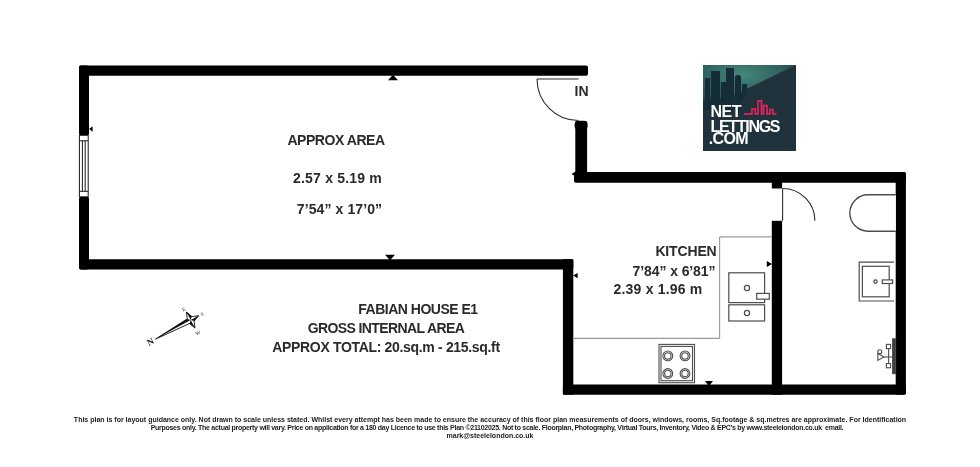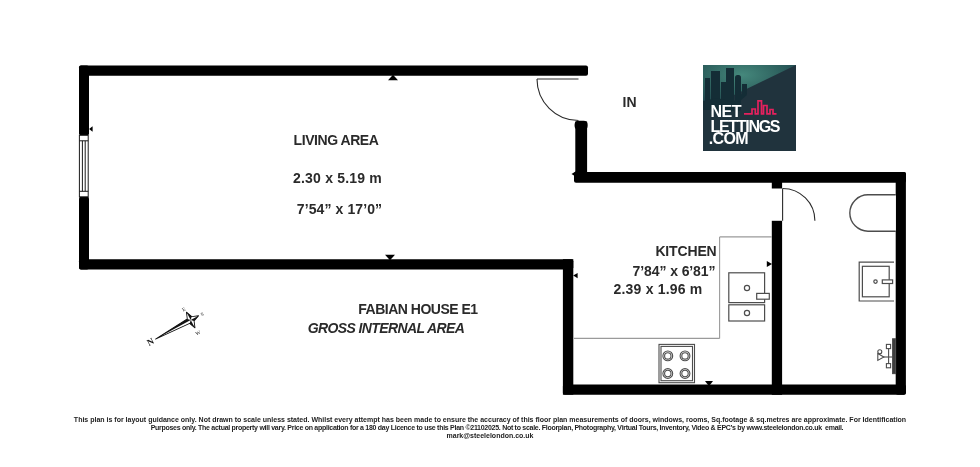--- a/index.html
+++ b/index.html
@@ -151,27 +151,28 @@
       <rect x="39" y="19" width="5" height="10"></rect>
       <polygon points="0,36 14,33 30,37 42,26 44,30 30,42 0,45"></polygon>
     </g>
     <path d="M41,48.8 L49,48.8 L49,44 L52.3,44 L52.3,48.8 L55,48.8 L55,35.8 L58.5,35.8 L58.5,48.8 L60.5,48.8 L60.5,40.5 L64,40.5 L64,48.8 L67,48.8 L67,44.5 L70,44.5 L70,48.8 L73.5,48.8" stroke="#e5215e" stroke-width="1.7" fill="none"></path>
     <text x="7.5" y="52.2" font-size="16" font-weight="bold" fill="#fff" letter-spacing="-0.5" font-family="Liberation Sans,sans-serif">NET</text>
     <text x="7.5" y="66.6" font-size="16" font-weight="bold" fill="#fff" letter-spacing="-1.3" font-family="Liberation Sans,sans-serif">LETTINGS</text>
     <text x="5.8" y="79.2" font-size="16" font-weight="bold" fill="#fff" letter-spacing="-0.7" font-family="Liberation Sans,sans-serif">.COM</text>
   </g>
 </svg>
 
-<div class="lbl" style="left:336px;top:133px;letter-spacing:-0.45px;">LIVING AREA</div>
+<div class="lbl" style="left:336px;top:133px;letter-spacing:-0.45px;">APPROX AREA</div>
 <div class="lbl" style="left:339.5px;top:166px;letter-spacing:0.1px;margin-top:36px;">7’54” x 17’0”</div>
-<div class="lbl" style="left:337.5px;top:171.3px;letter-spacing:0.2px;">2.30 x 5.19 m</div>
+<div class="lbl" style="left:337.5px;top:171.3px;letter-spacing:0.2px;">2.57 x 5.19 m</div>
 
-<div class="lbl" style="left:581.5px;top:95px;margin-left:48px;">IN</div>
+<div class="lbl" style="left:581.5px;top:84px;">IN</div>
 
 <div class="lbl" style="left:686px;top:244.4px;letter-spacing:-0.15px;">KITCHEN</div>
 <div class="lbl" style="left:674px;top:264.4px;letter-spacing:-0.1px;">7’84” x 6’81”</div>
 <div class="lbl" style="left:658px;top:282.4px;letter-spacing:0.2px;">2.39 x 1.96 m</div>
 
 <div class="lbl" style="left:386px;top:302px;letter-spacing:-0.5px;margin-left:32px;">FABIAN HOUSE E1</div>
-<div class="lbl" style="left:386px;top:321.2px;letter-spacing:-0.6px;font-style:italic;">GROSS INTERNAL AREA</div>
+<div class="lbl" style="left:386px;top:321.2px;letter-spacing:-0.6px;">GROSS INTERNAL AREA</div>
+<div class="lbl" style="left:386px;top:340.1px;letter-spacing:-0.33px;">APPROX TOTAL: 20.sq.m - 215.sq.ft</div>
 
 <div class="disc" style="top:415.6px;">This plan is for layout guidance only. Not drawn to scale unless stated. Whilst every attempt has been made to ensure the accuracy of this floor plan measurements of doors, windows, rooms, Sq.footage &amp; sq.metres are approximate. For Identification<br><span style="letter-spacing:-0.28px;padding-left:14px;">Purposes only. The actual property will vary. Price on application for a 180 day Licence to use this Plan ©21102025. Not to scale. Floorplan, Photography, Virtual Tours, Inventory, Video &amp; EPC’s by www.steelelondon.co.uk&nbsp; email.</span><br>mark@steelelondon.co.uk</div>
 </div>
 
 </body></html>

